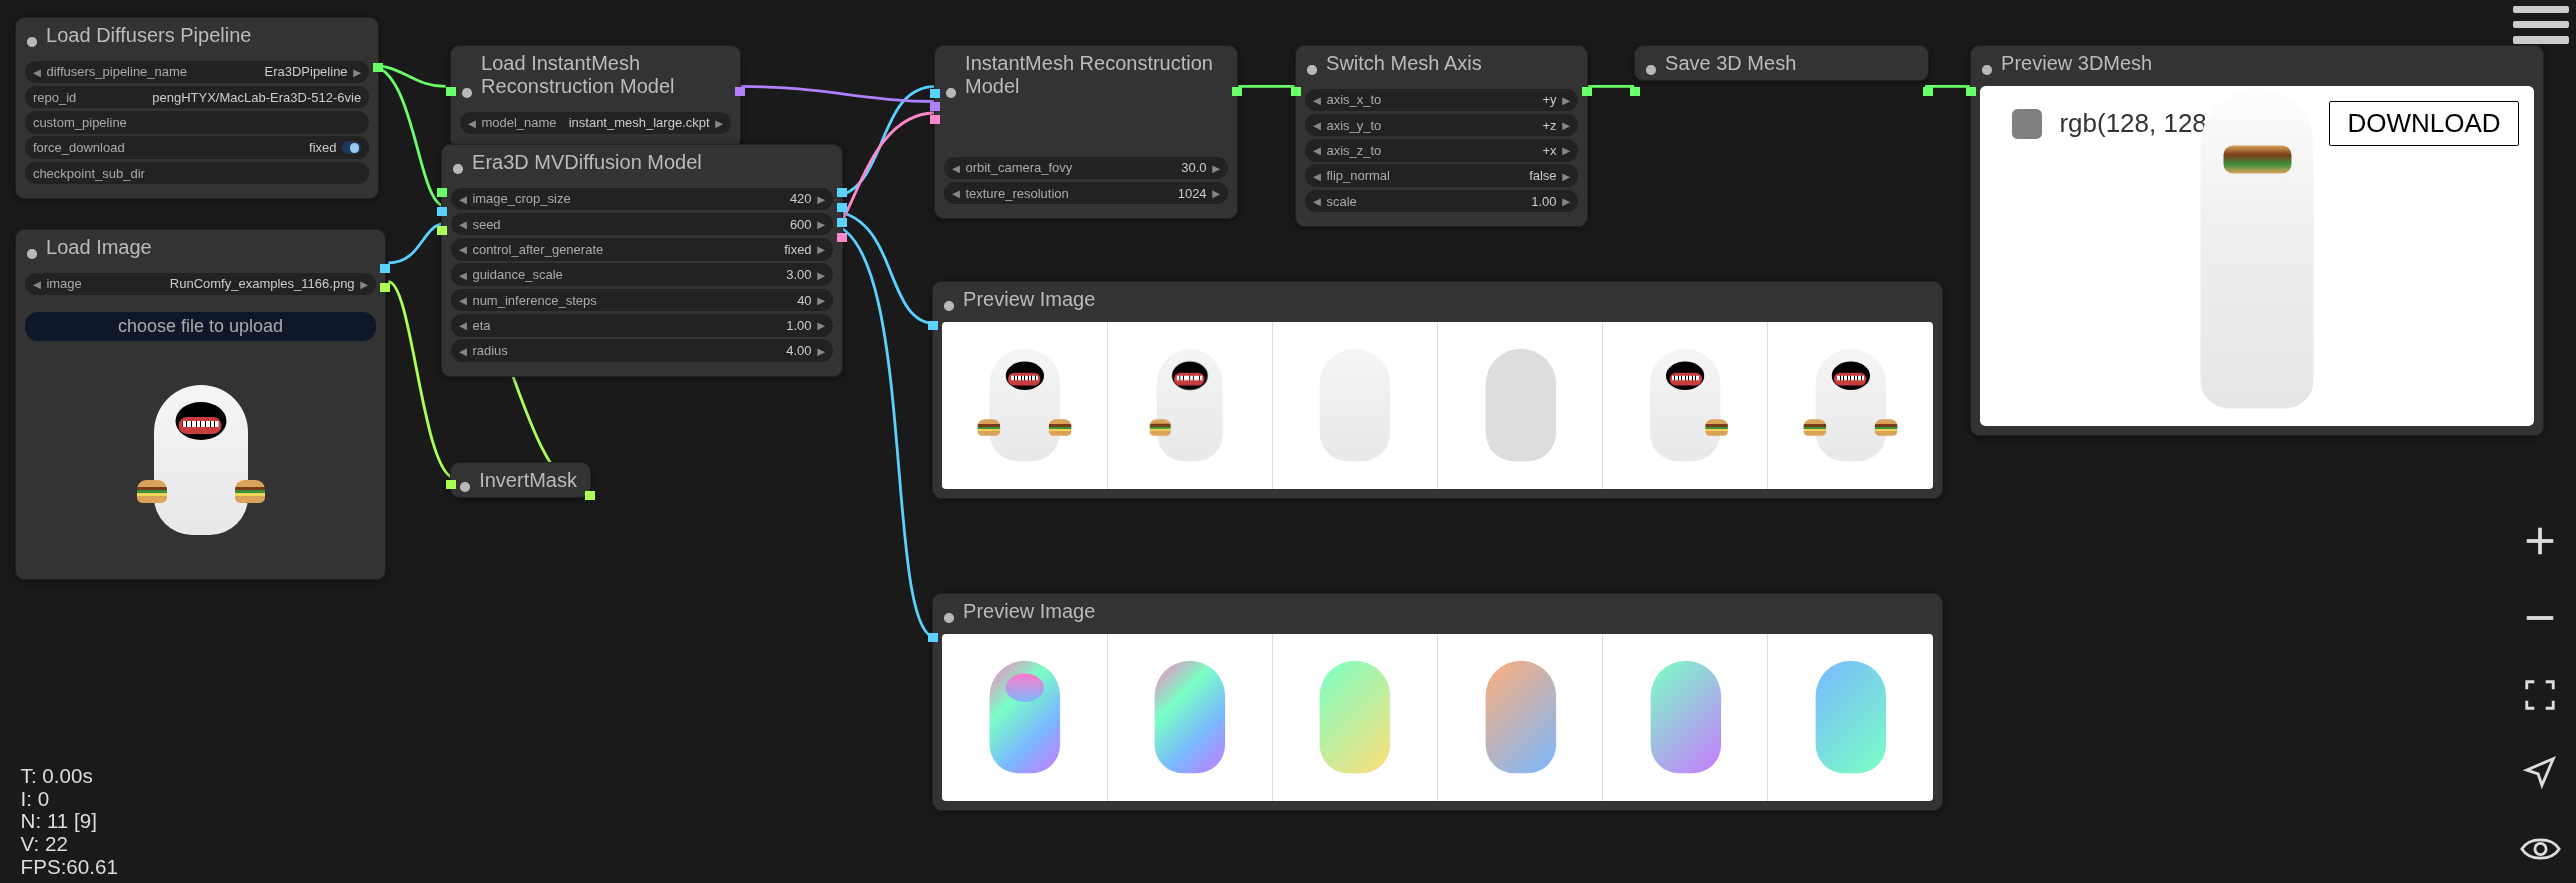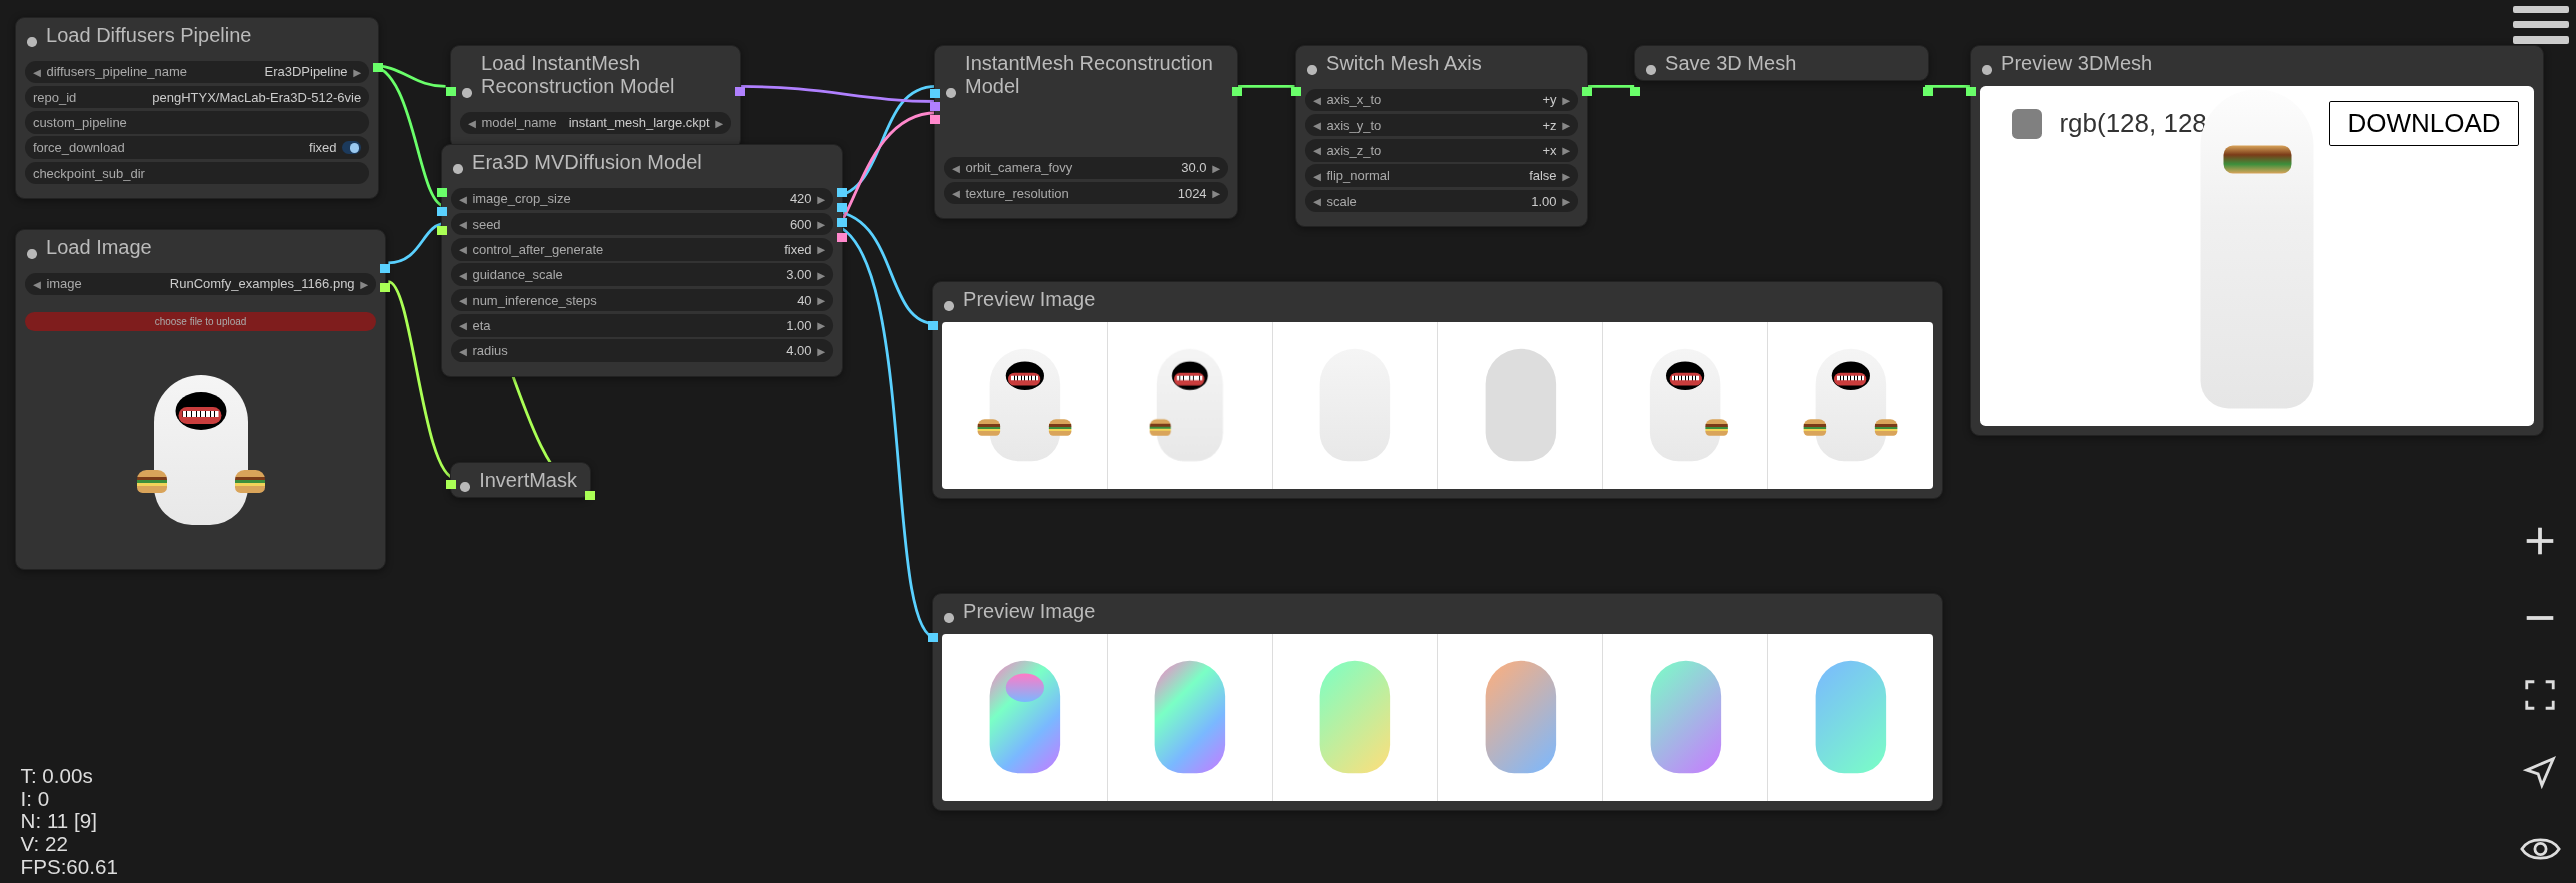--- a/index.html
+++ b/index.html
@@ -78,26 +78,26 @@
   }
   .toggle::after {
     content:"";
     position:absolute;
     right:1.9px; top:1.9px;
     width:9.4px; height:9.4px;
     border-radius:50%;
     background:#9ac9f0;
   }
   .upload-btn {
-    background:#7f1d1d;
+    background:#0f172a;
     text-align:center;
     padding:3.8px;
     border-radius:13px;
     margin-top:17px;
-    font-size:10px;
+    font-size:18px;
     color:#aaa;
   }
   .img-preview {
     margin-top:11.3px;
     width:100%;
     height:216px;
     display:flex;
     justify-content:center;
     align-items:center;
   }

